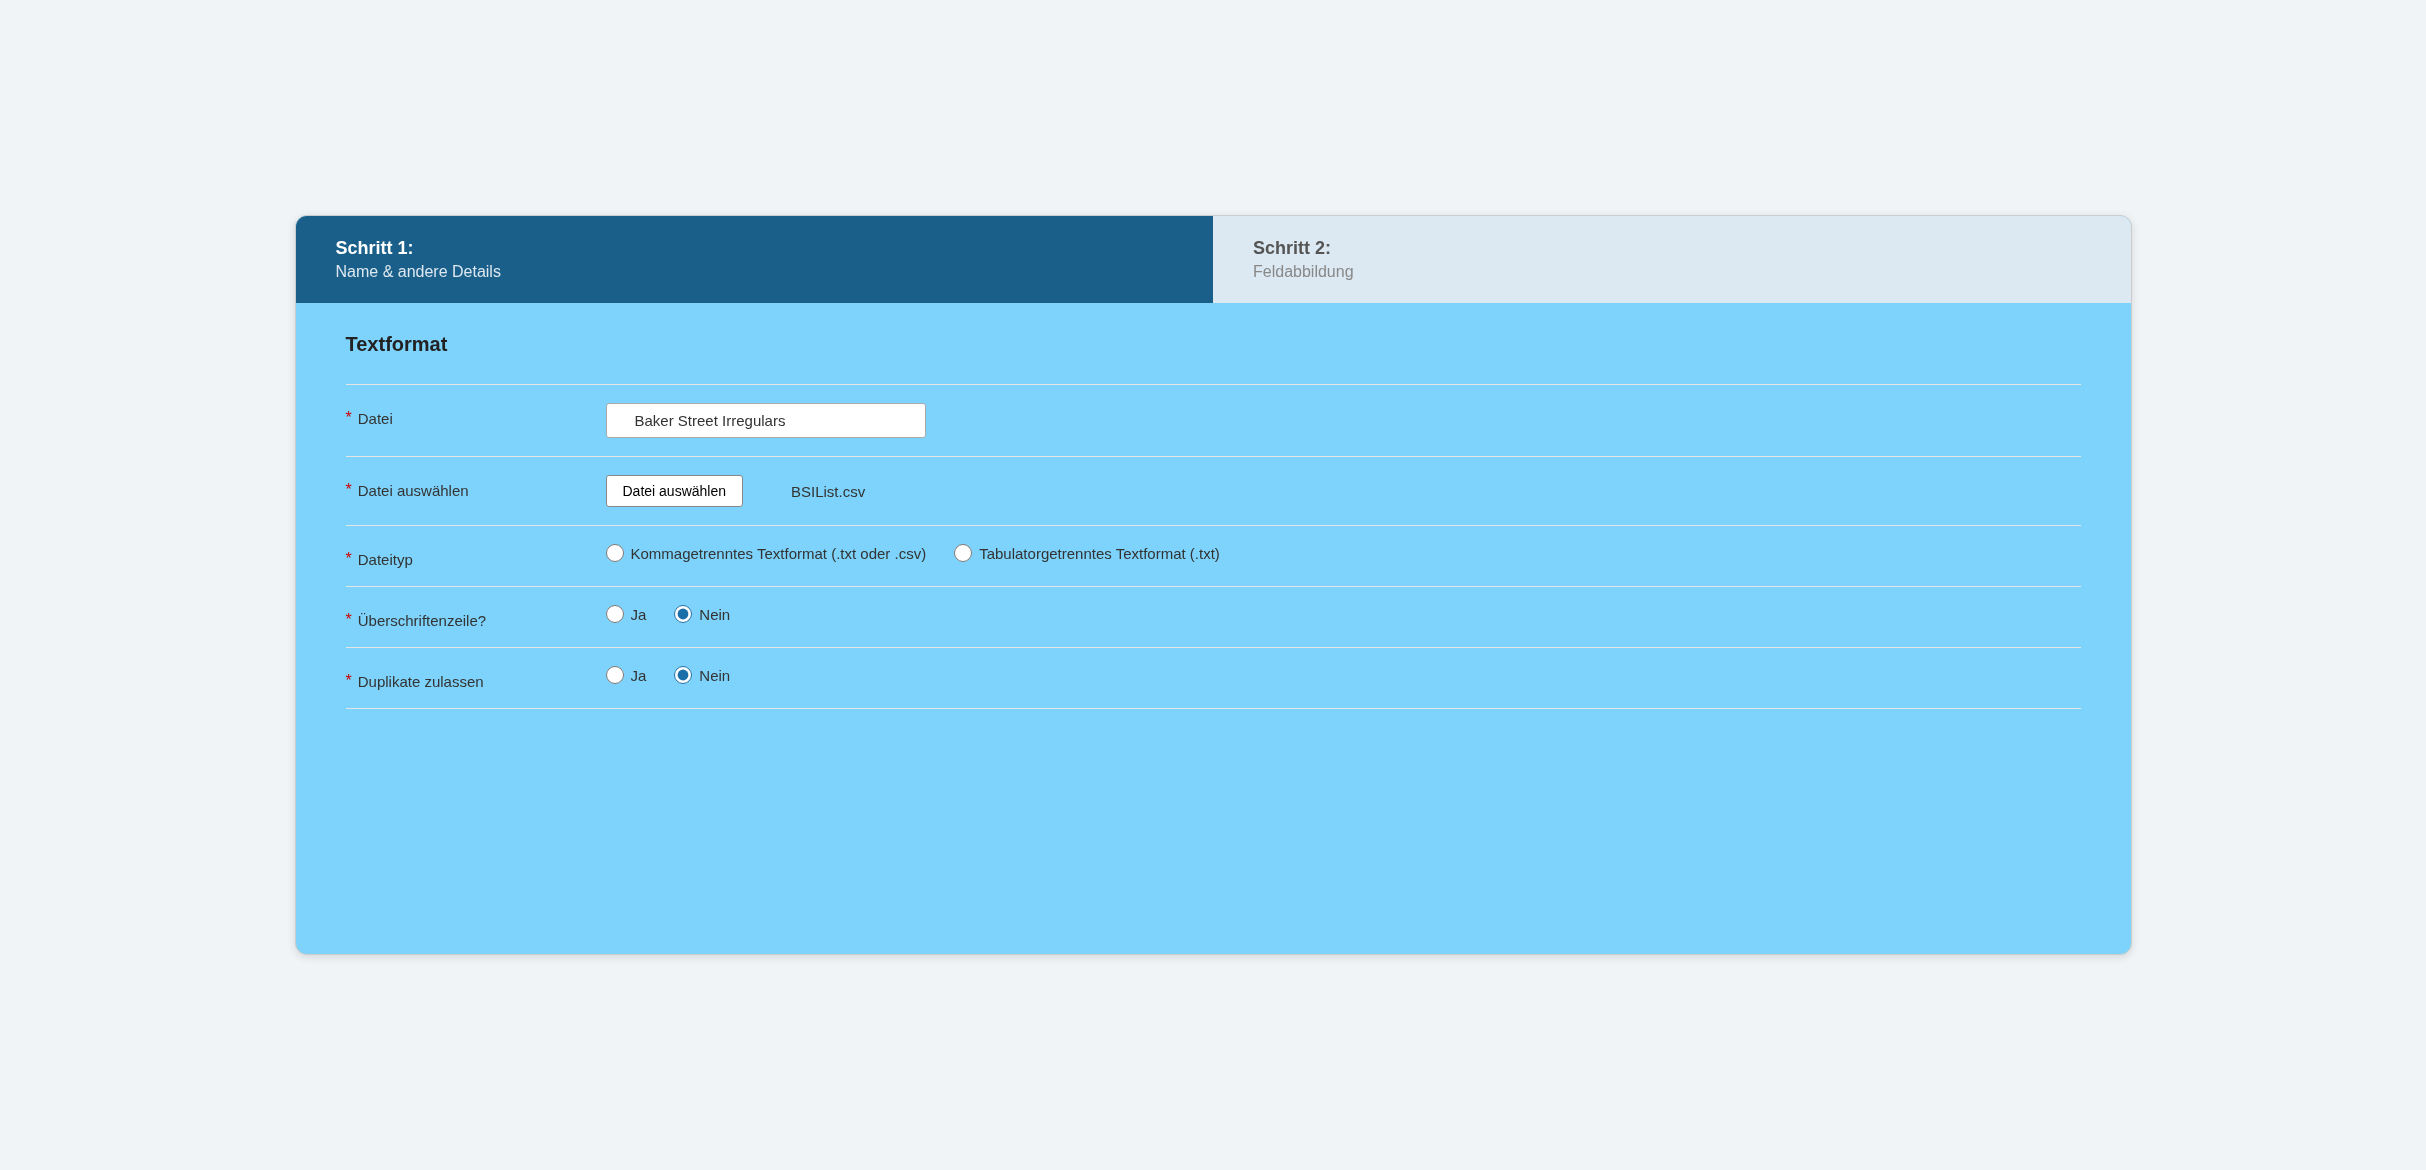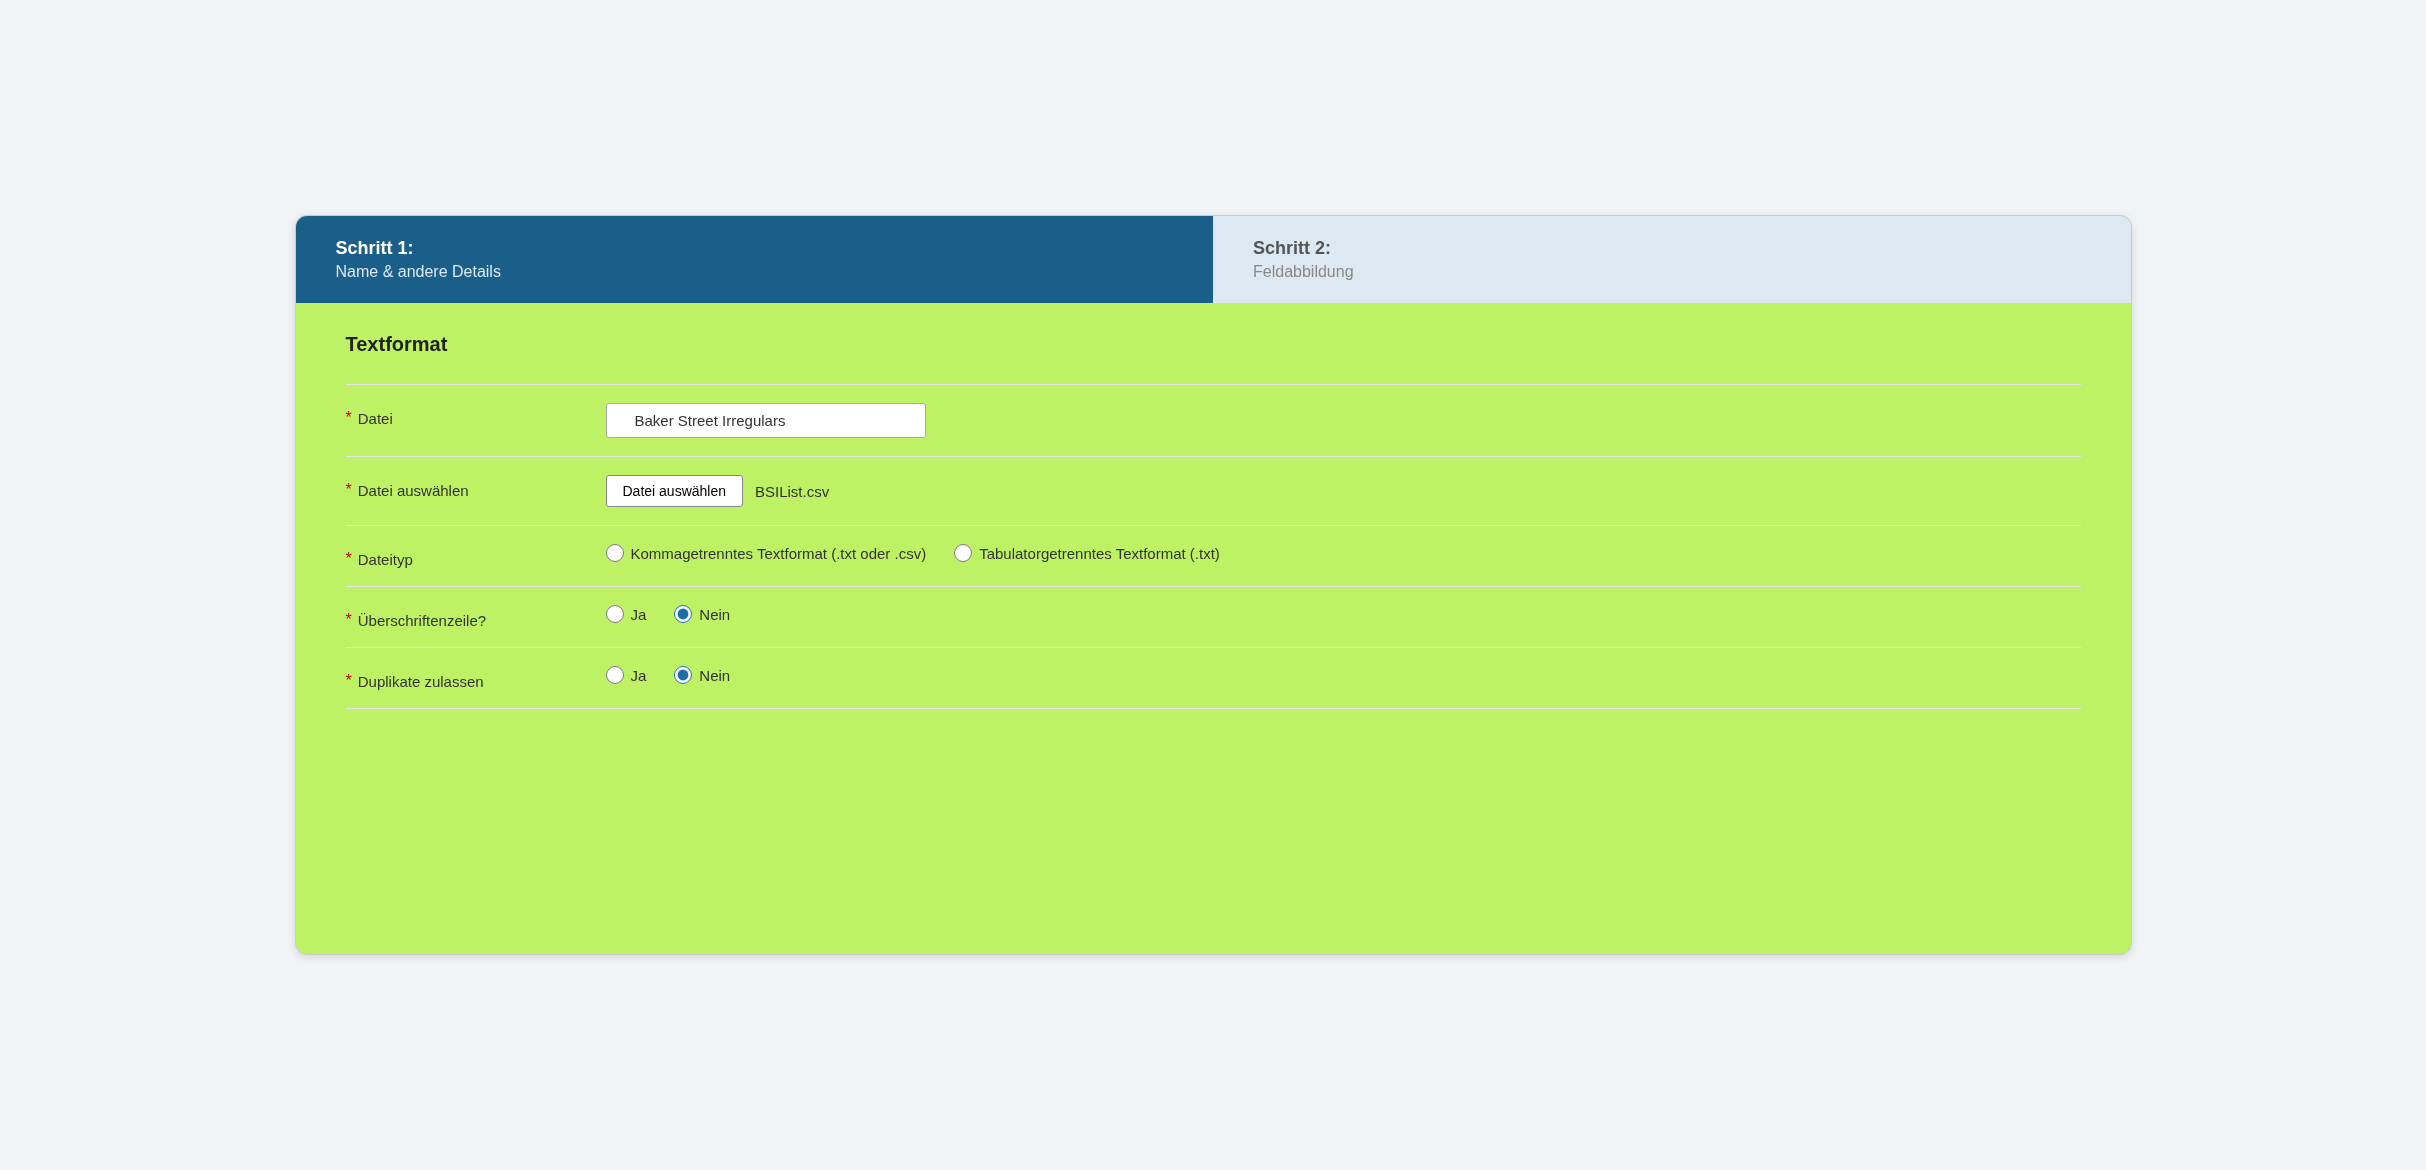--- a/index.html
+++ b/index.html
@@ -5,21 +5,21 @@
     * { box-sizing: border-box; margin: 0; padding: 0; }
     body {
       font-family: Arial, sans-serif;
       background: #f0f4f7;
       display: flex;
       align-items: center;
       justify-content: center;
       min-height: 100vh;
     }
     .wizard-container {
-      background: #bef264;
+      background: #7dd3fc;
       border: 1px solid #ccc;
       border-radius: 12px;
       width: 1837px;
       min-height: 740px;
       overflow: hidden;
       box-shadow: 0 2px 8px rgba(0,0,0,0.12);
     }
     .wizard-steps {
       display: flex;
     }
@@ -131,20 +131,21 @@
       background: #fff;
       border: 1px solid #888;
       padding: 7px 16px;
       font-size: 14px;
       border-radius: 3px;
       cursor: pointer;
     }
     .file-name {
       font-size: 15px;
       color: #333;
+      margin-left: 36px;
     }
     .radio-option {
       display: flex;
       align-items: center;
       gap: 7px;
       font-size: 15px;
       color: #333;
       cursor: pointer;
     }
     .radio-option input[type="radio"] {

